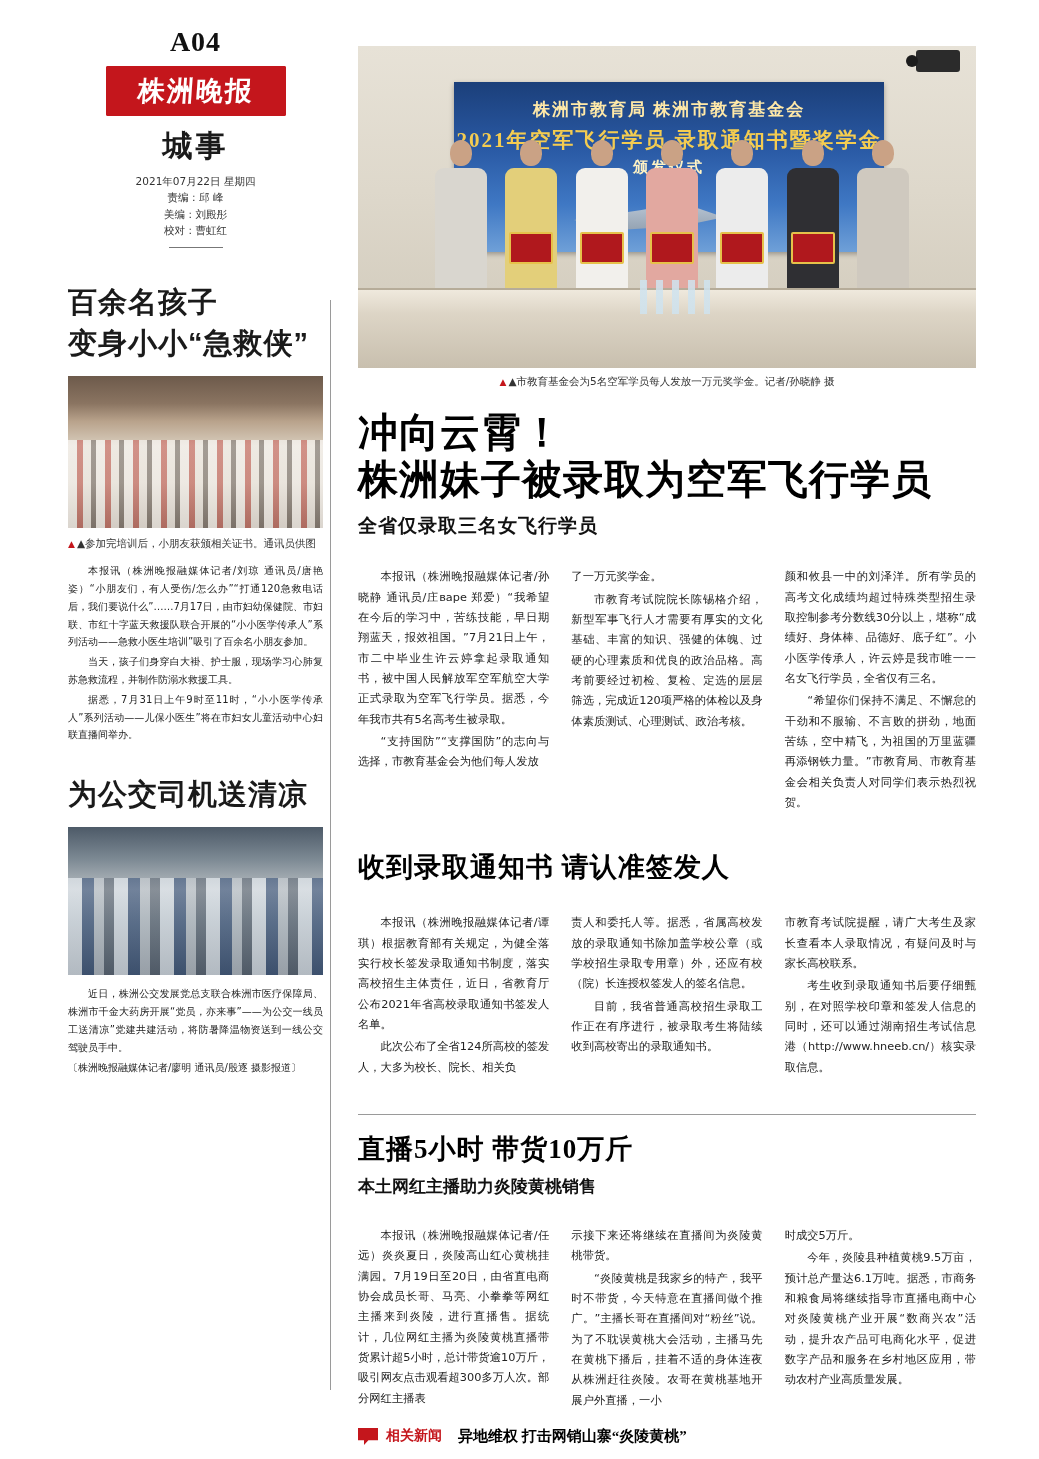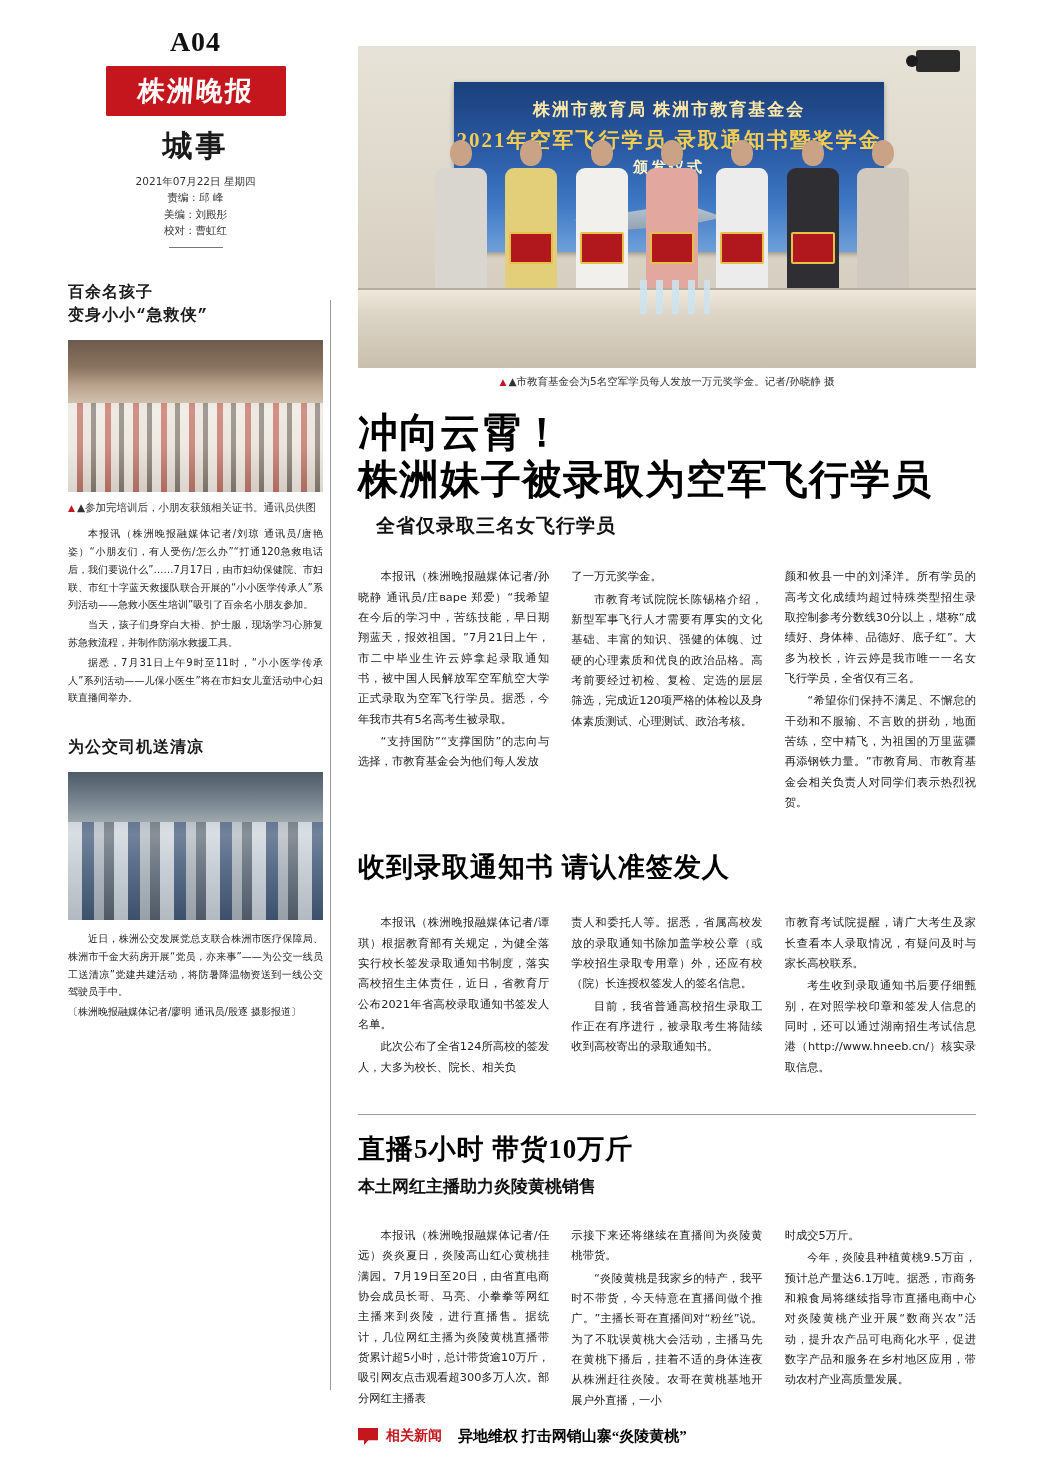--- a/index.html
+++ b/index.html
@@ -35,22 +35,22 @@
     font-size:30px;font-weight:bold;margin:10px 0 6px 0;letter-spacing:3px;
   }
   .imprint{
     text-align:center;font-size:10.5px;line-height:1.55;color:#333;
   }
   .rule-short{
     width:54px;height:1px;background:#777;margin:9px auto 0 auto;
   }
 
   .headline-left{
-    font-family:Liberation Mono, monospace;
-    font-size:16px;font-weight:bold;line-height:1.42;
+    font-family:Liberation Sans, sans-serif;
+    font-size:29px;font-weight:bold;line-height:1.42;
     margin:34px 0 12px 0;letter-spacing:1px;
   }
   .photo{
     width:100%;background:#c9cdd2;display:block;position:relative;overflow:hidden;
   }
   .photo.p1{height:152px;
     background:
       linear-gradient(180deg,#6d5a4b 0%,#8a7461 18%,#b9a38c 30%,#d8cdbd 46%,#cfc3b1 70%,#9a8b78 100%);
   }
   .photo.p2{height:148px;
@@ -162,21 +162,21 @@
   }
   .lp-caption .tri{color:#c4161c;font-size:9px;margin-right:2px;}
 
   .main-headline{
     font-family:"Liberation Serif",serif;font-weight:bold;
     font-size:40px;line-height:1.18;letter-spacing:1px;margin:20px 0 0 0;color:#000;
   }
   .main-headline .l2{font-size:40px;display:block;}
   .main-sub{
     font-family:"Liberation Serif",serif;font-weight:bold;
-    font-size:19px;margin:10px 0 0 18px;letter-spacing:1px;color:#111;
+    font-size:19px;margin:10px 0 0 0;letter-spacing:1px;color:#111;
   }
 
   .cols3{
     display:flex;gap:22px;margin-top:28px;
   }
   .cols3 .col{flex:1;font-size:11.3px;line-height:1.8;text-align:justify;color:#222;}
   .cols3 .col p{margin:0 0 2px 0;text-indent:2em;}
   .cols3 .col p.noind{text-indent:0;}
 
   .hr-thin{height:1px;background:#9a9a9a;margin:20px 0 0 0;}
@@ -322,21 +322,21 @@
     <div class="cols3">
       <div class="col">
         <p>本报讯（株洲晚报融媒体记者/孙晓静 通讯员/庄варе 郑爱）“我希望在今后的学习中，苦练技能，早日期翔蓝天，报效祖国。”7月21日上午，市二中毕业生许云婷拿起录取通知书，被中国人民解放军空军航空大学正式录取为空军飞行学员。据悉，今年我市共有5名高考生被录取。</p>
         <p>“支持国防”“支撑国防”的志向与选择，市教育基金会为他们每人发放</p>
       </div>
       <div class="col">
         <p class="noind">了一万元奖学金。</p>
         <p>市教育考试院院长陈锡格介绍，新型军事飞行人才需要有厚实的文化基础、丰富的知识、强健的体魄、过硬的心理素质和优良的政治品格。高考前要经过初检、复检、定选的层层筛选，完成近120项严格的体检以及身体素质测试、心理测试、政治考核。</p>
       </div>
       <div class="col">
-        <p class="noind">颜和攸县一中的刘泽洋。所有学员的高考文化成绩均超过特殊类型招生录取控制参考分数线30分以上，堪称“成绩好、身体棒、品德好、底子红”。大多为校长，许云婷是我市唯一一名女飞行学员，全省仅有三名。</p>
+        <p class="noind">颜和攸县一中的刘泽洋。所有学员的高考文化成绩均超过特殊类型招生录取控制参考分数线30分以上，堪称“成绩好、身体棒、品德好、底子红”。小小医学传承人，许云婷是我市唯一一名女飞行学员，全省仅有三名。</p>
         <p>“希望你们保持不满足、不懈怠的干劲和不服输、不言败的拼劲，地面苦练，空中精飞，为祖国的万里蓝疆再添钢铁力量。”市教育局、市教育基金会相关负责人对同学们表示热烈祝贺。</p>
       </div>
     </div>
 
     <div class="sec-headline" style="margin-top:34px;">收到录取通知书  请认准签发人</div>
 
     <div class="cols3">
       <div class="col">
         <p>本报讯（株洲晚报融媒体记者/谭琪）根据教育部有关规定，为健全落实行校长签发录取通知书制度，落实高校招生主体责任，近日，省教育厅公布2021年省高校录取通知书签发人名单。</p>
         <p>此次公布了全省124所高校的签发人，大多为校长、院长、相关负</p>

